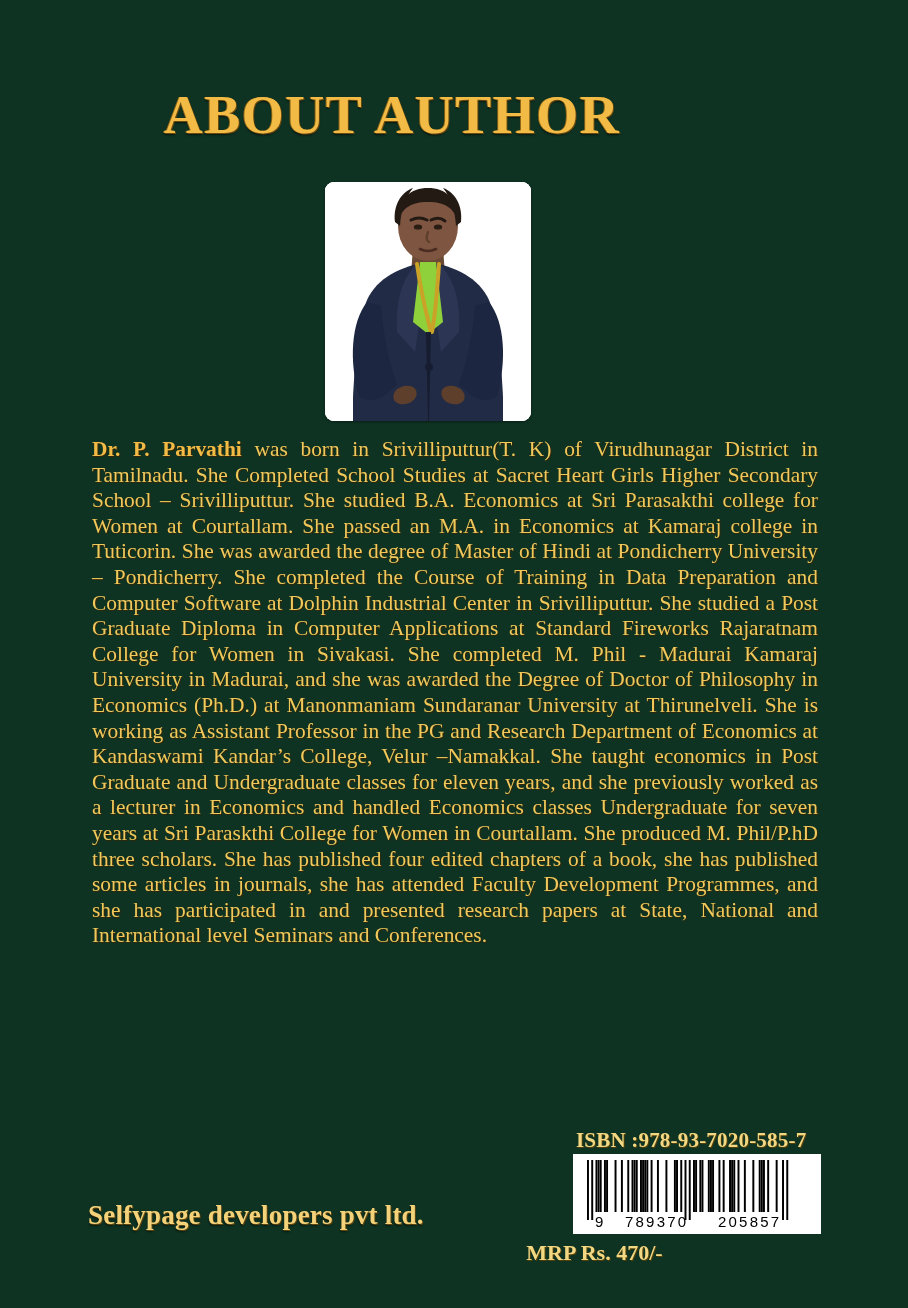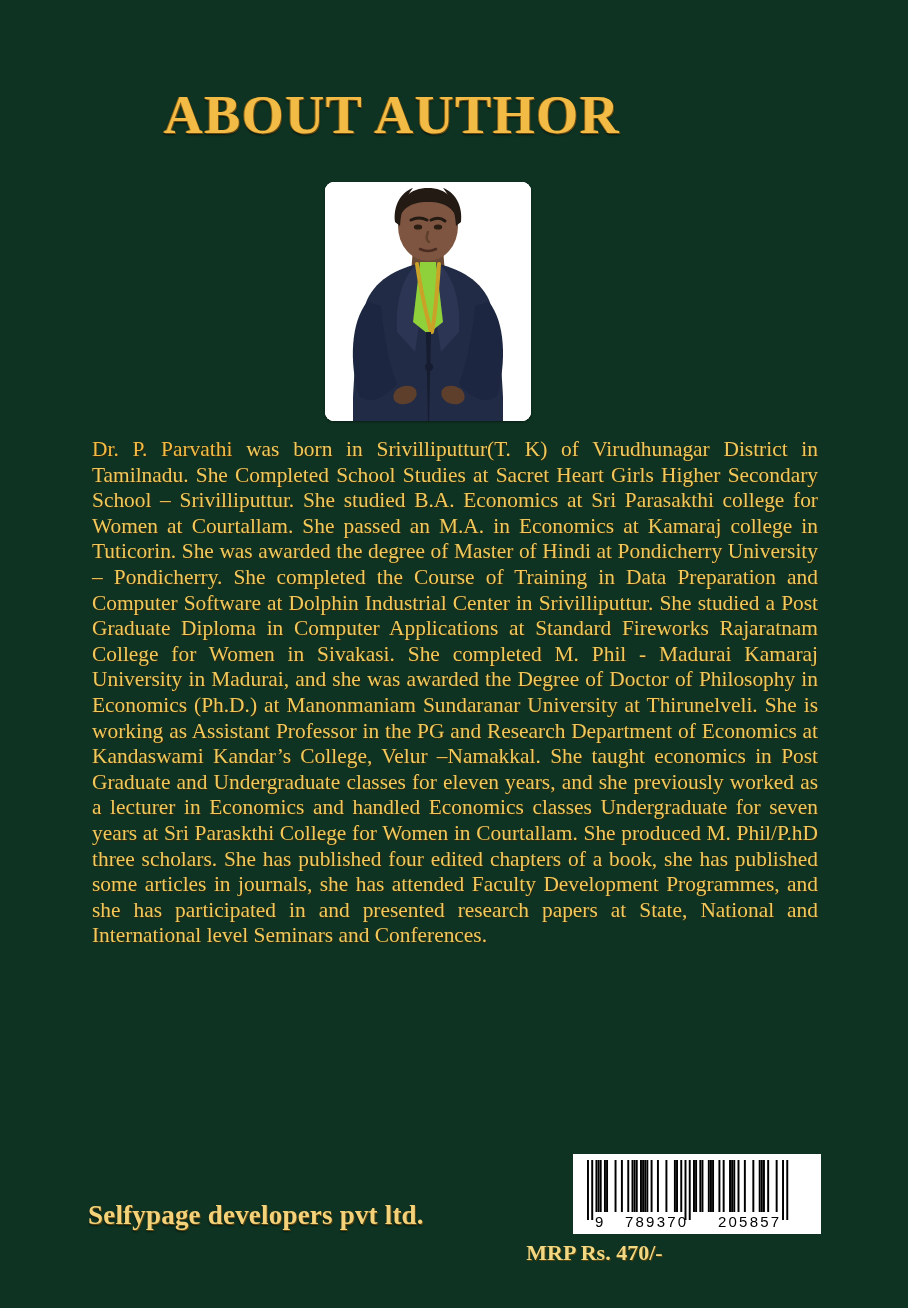--- a/index.html
+++ b/index.html
@@ -67,21 +67,21 @@
     text-align: justify;
     text-justify: inter-word;
     font-family: "Liberation Serif", "DejaVu Serif", serif;
     font-size: 21.4px;
     line-height: 25.6px;
     color: #f0c95c;
     text-shadow: 1px 1px 0 rgba(60,38,4,.85);
     hyphens: none;
   }
   .bio .lead {
-    font-weight: normal;
+    font-weight: bold;
     color: #f2bb45;
   }
   .bio p { margin: 0; }
 
   
   .publisher-logo {
     position: absolute;
     left: 216px;
     top: 1146px;
     width: 72px;
@@ -211,20 +211,21 @@
 
   <div class="bio">
     <p>
       <span class="lead">Dr. P. Parvathi</span><span> was born in Srivilliputtur(T. K) of Virudhunagar District in Tamilnadu. She Completed School Studies at Sacret Heart Girls Higher Secondary School – Srivilliputtur.  She studied B.A. Economics at Sri Parasakthi college for Women at Courtallam. She passed an M.A. in Economics at Kamaraj college in Tuticorin. She was awarded the degree of Master of Hindi at Pondicherry University – Pondicherry. She completed the Course of Training in Data Preparation and Computer Software at Dolphin Industrial Center in Srivilliputtur. She studied a Post Graduate Diploma in Computer Applications at Standard Fireworks Rajaratnam College for Women in Sivakasi. She completed M. Phil - Madurai Kamaraj University in Madurai, and she was awarded the Degree of Doctor of Philosophy in Economics (Ph.D.) at Manonmaniam Sundaranar University at Thirunelveli. She is working as Assistant Professor in the PG and     Research Department of Economics at Kandaswami Kandar’s College, Velur –Namakkal.  She taught economics in Post Graduate and Undergraduate classes for eleven years, and she previously worked as a lecturer in Economics and handled Economics classes Undergraduate for seven years at Sri Paraskthi College for Women in Courtallam. She produced M. Phil/P.hD three scholars.  She has published four edited chapters of a book, she has published some articles in journals, she has   attended Faculty Development Programmes, and she has participated in and presented research papers at State, National and International level Seminars and Conferences.</span>
     </p>
   </div>
 
 
   <div class="publisher-name">Selfypage developers pvt ltd.</div>
 
+  <div class="isbn-text">ISBN :978-93-7020-585-7</div>
 
   <div class="barcode-box">
     <div class="barcode-bars">
       <svg width="248" height="80" viewBox="0 0 248 80" xmlns="http://www.w3.org/2000/svg" aria-hidden="true">
         <rect x="0" y="0" width="248" height="80" fill="#ffffff"></rect>
         <g fill="#000000" id="bars">
             <rect x="14.00" y="6" width="1.95" height="60"></rect>
             <rect x="18.24" y="6" width="1.95" height="60"></rect>
             <rect x="22.48" y="6" width="1.95" height="52"></rect>
             <rect x="24.60" y="6" width="1.95" height="52"></rect>

